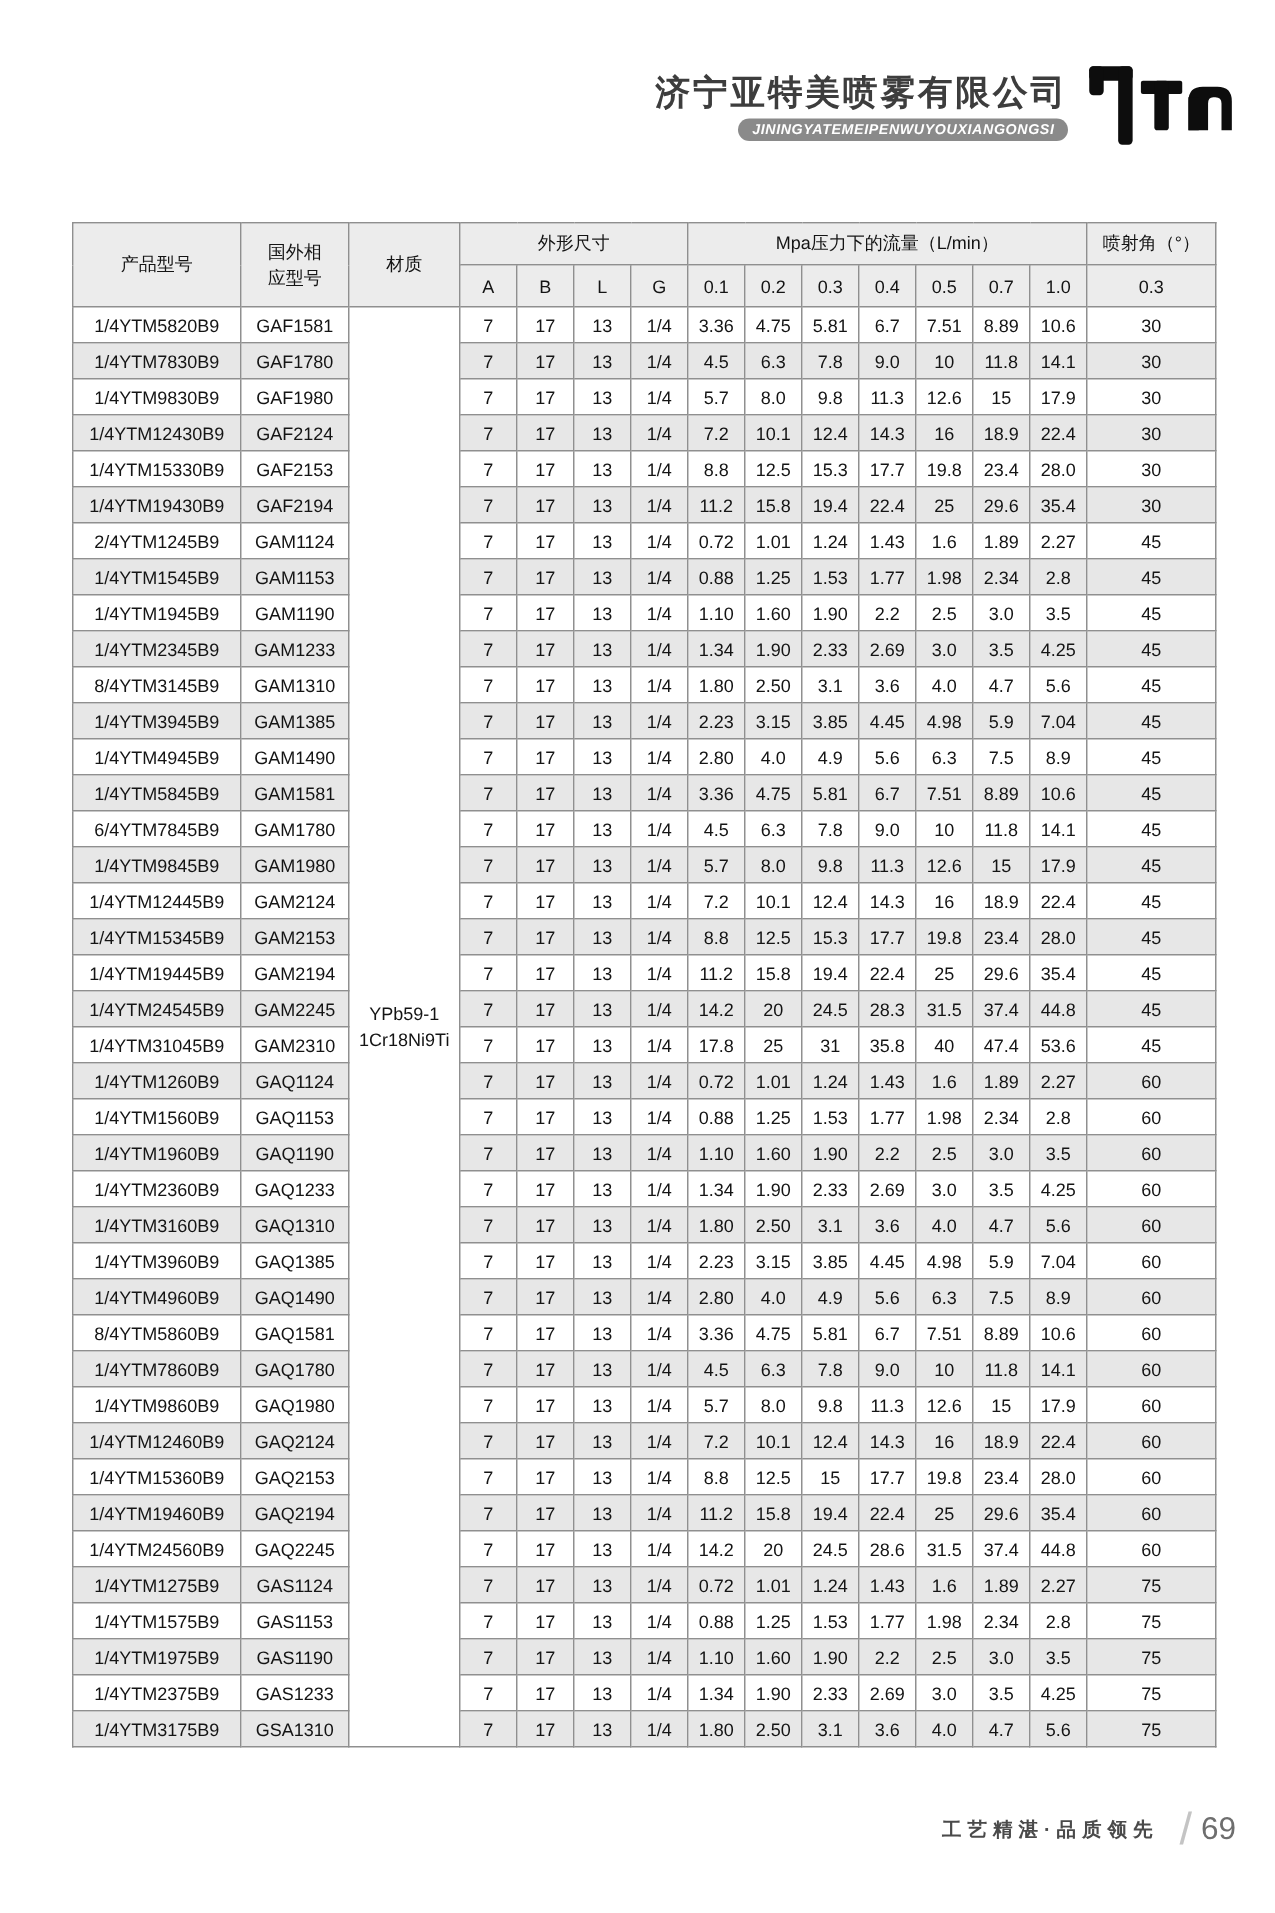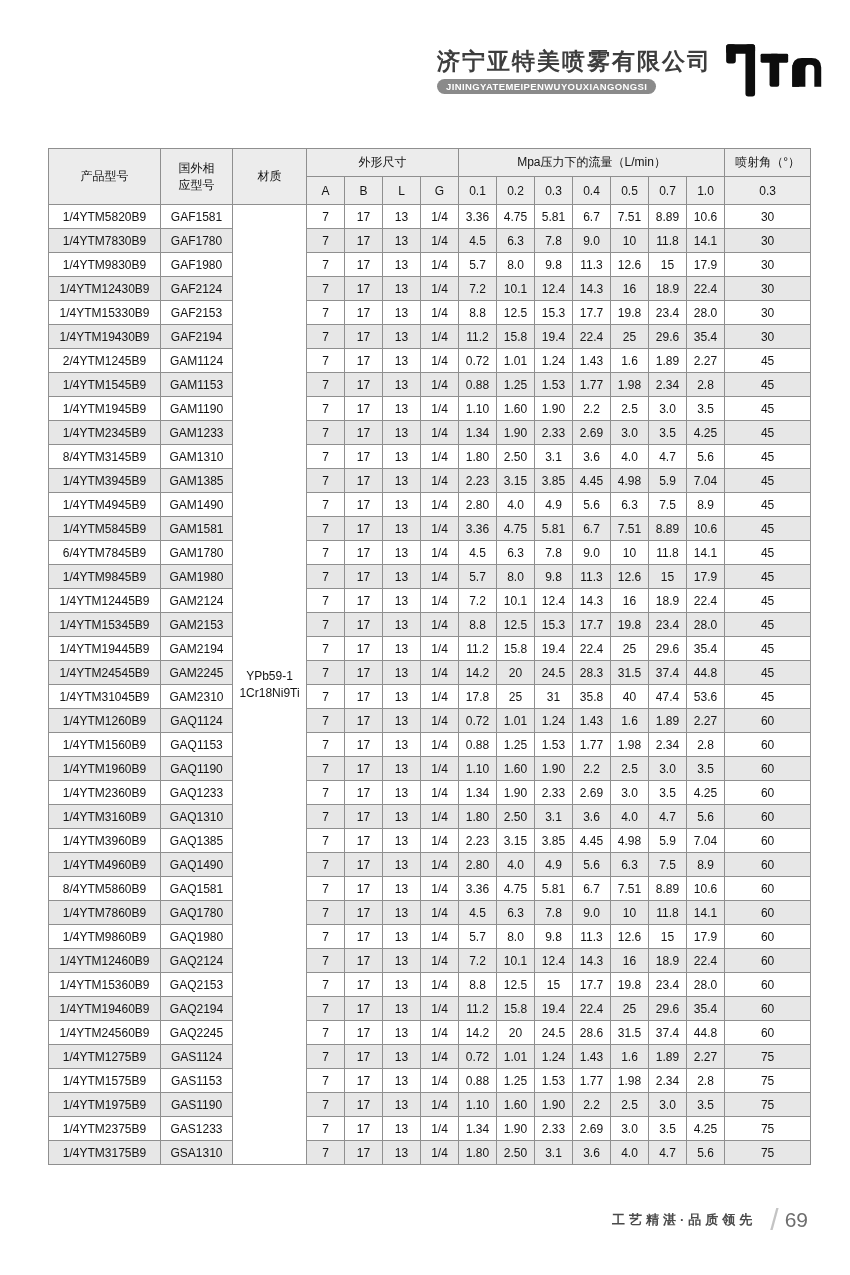--- a/index.html
+++ b/index.html
@@ -11,30 +11,30 @@
     position:relative;
     overflow:hidden;
     color:#1a1a1a;
   }
 
   
   .brand {
     position:absolute; top:40px; right:28px;
     display:flex; align-items:center; gap:12px;
   }
-  .brand-text { display:flex; flex-direction:column; align-items:flex-start; }
+  .brand-text { display:flex; flex-direction:column; align-items:flex-end; }
   .company-cn {
     font-size:23px; font-weight:bold; color:#3d3d3d;
     letter-spacing:2px; white-space:nowrap; line-height:1.2;
   }
   .company-en-badge {
     margin-top:4px;
     background:#8a8a8a; color:#ffffff;
     font-size:9.5px; font-weight:bold; letter-spacing:0.4px;
-    padding:2px 9px; border-radius:9px; white-space:nowrap;
+    padding:2px 9px; border-radius:9px; white-space:nowrap;font-style:italic;
   }
   .logo-svg { display:block; }
 
   
   table.spec {
     position:absolute; left:48px; top:148px;
     width:762px; border-collapse:collapse; table-layout:fixed;
   }
   table.spec th, table.spec td {
     border:1px solid #8f8f8f;
@@ -48,21 +48,21 @@
   tbody tr { height:24px; }
   tbody tr:nth-child(even) td { background:#e7e7e7; }
   td.c-model { font-size:12.5px; }
   td.material-cell {
     background:#ffffff !important;
     font-size:12.5px; line-height:1.35; white-space:normal;
   }
 
   
   .footer {
-    position:absolute; right:42px; top:1205px;
+    position:absolute; right:26px; top:1205px;
     display:flex; align-items:center;
   }
   .slogan {
     font-size:13px; font-weight:bold; color:#4a4a4a;
     letter-spacing:4px; white-space:nowrap;
   }
   .slash {
     font-size:30px; color:#c4c4c4; font-weight:normal;
     margin:0 6px 0 14px; line-height:1;
   }

